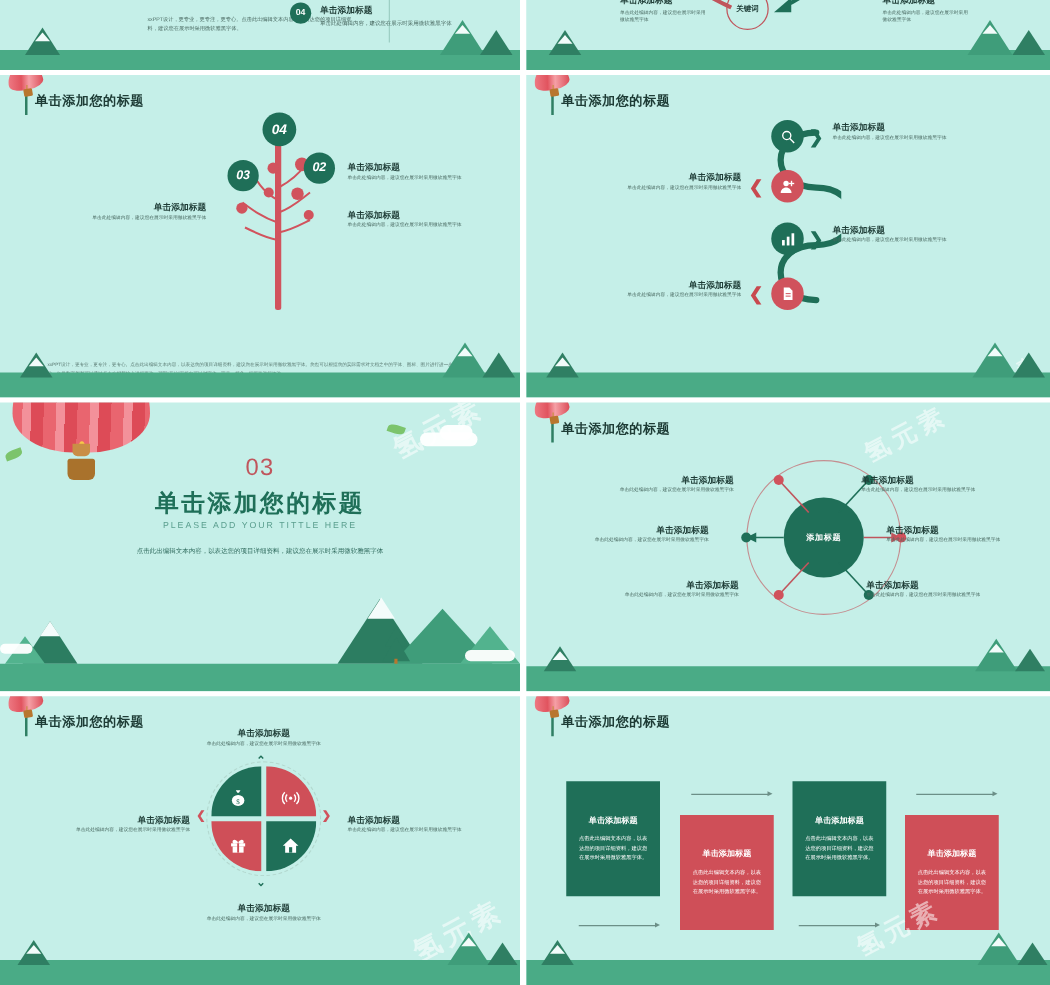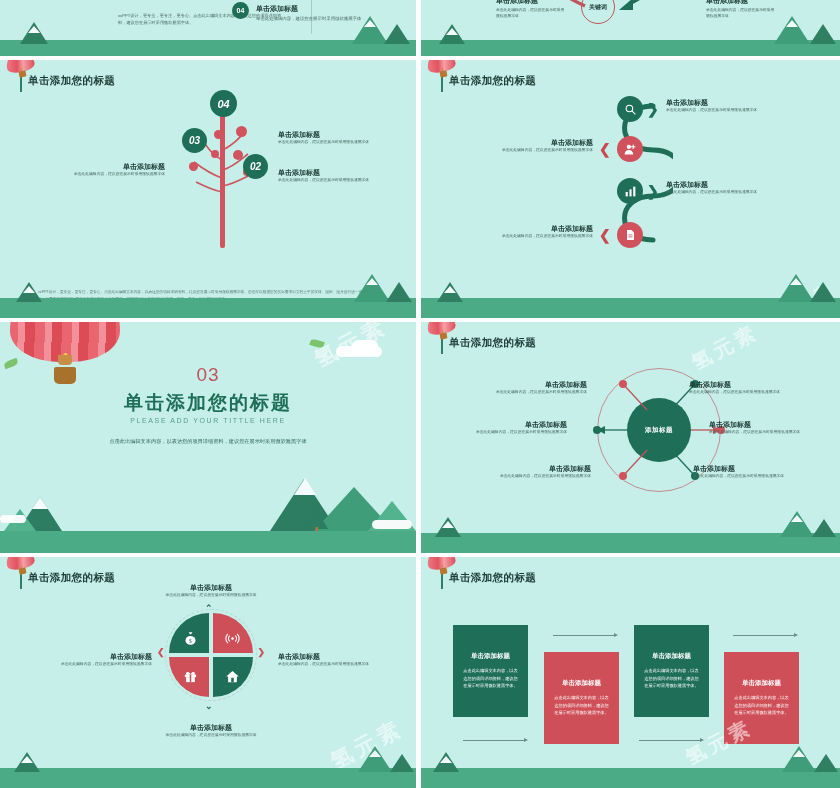--- a/index.html
+++ b/index.html
@@ -115,21 +115,21 @@
   }
   .berry {
     position: absolute; border-radius: 50%; background: #d1535d;
   }
   .numnode {
     position: absolute; border-radius: 50%; background: #1f6f58;
     color: #fff; font-weight: bold; display: flex;
     align-items: center; justify-content: center; font-style: italic;
   }
   .n01 { width: 27px; height: 27px; font-size: 11px; left: 32px;  top: 0px; }
-  .n02 { width: 25px; height: 25px; font-size: 10px; left: 65px;  top: 32px; margin-top: 32px; }
+  .n02 { width: 25px; height: 25px; font-size: 10px; left: 65px;  top: 32px; }
   .n03 { width: 25px; height: 25px; font-size: 10px; left: 4px;   top: 38px; }
 
   .tree-note { position: absolute; width: 95px; }
   .tree-note.right { text-align: left; }
   .tree-note.left  { text-align: right; }
   .footnote {
     position: absolute; left: 38px; right: 40px; bottom: 16px;
     font-size: 3.7px; color: #5a7a72; line-height: 1.75;
   }
 

